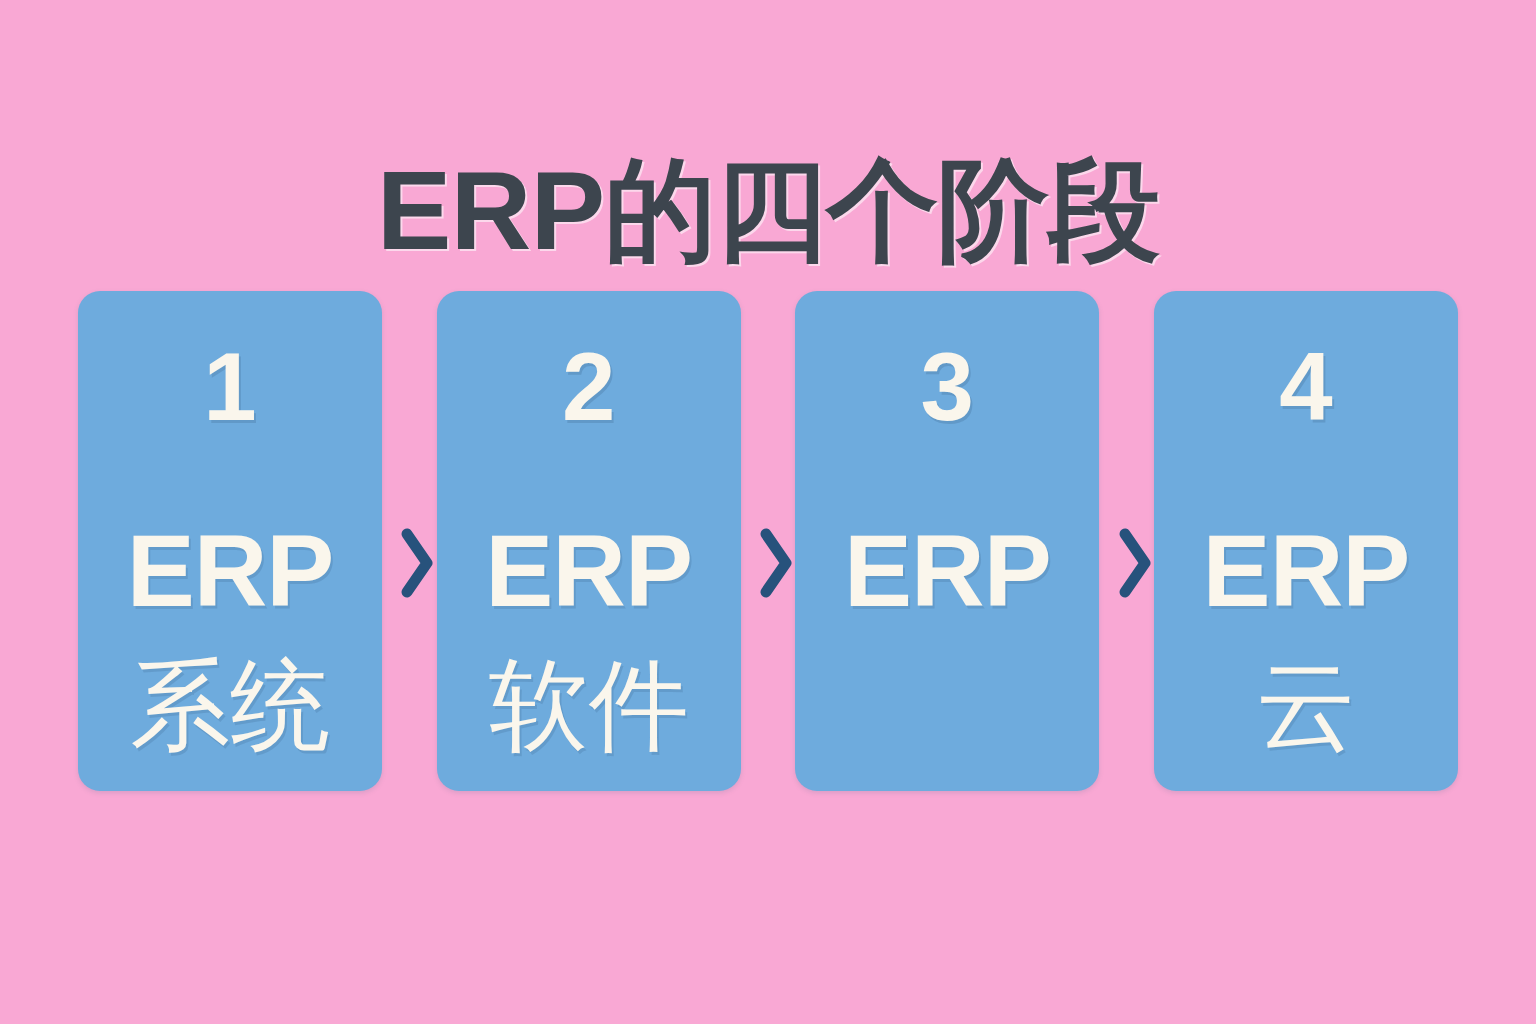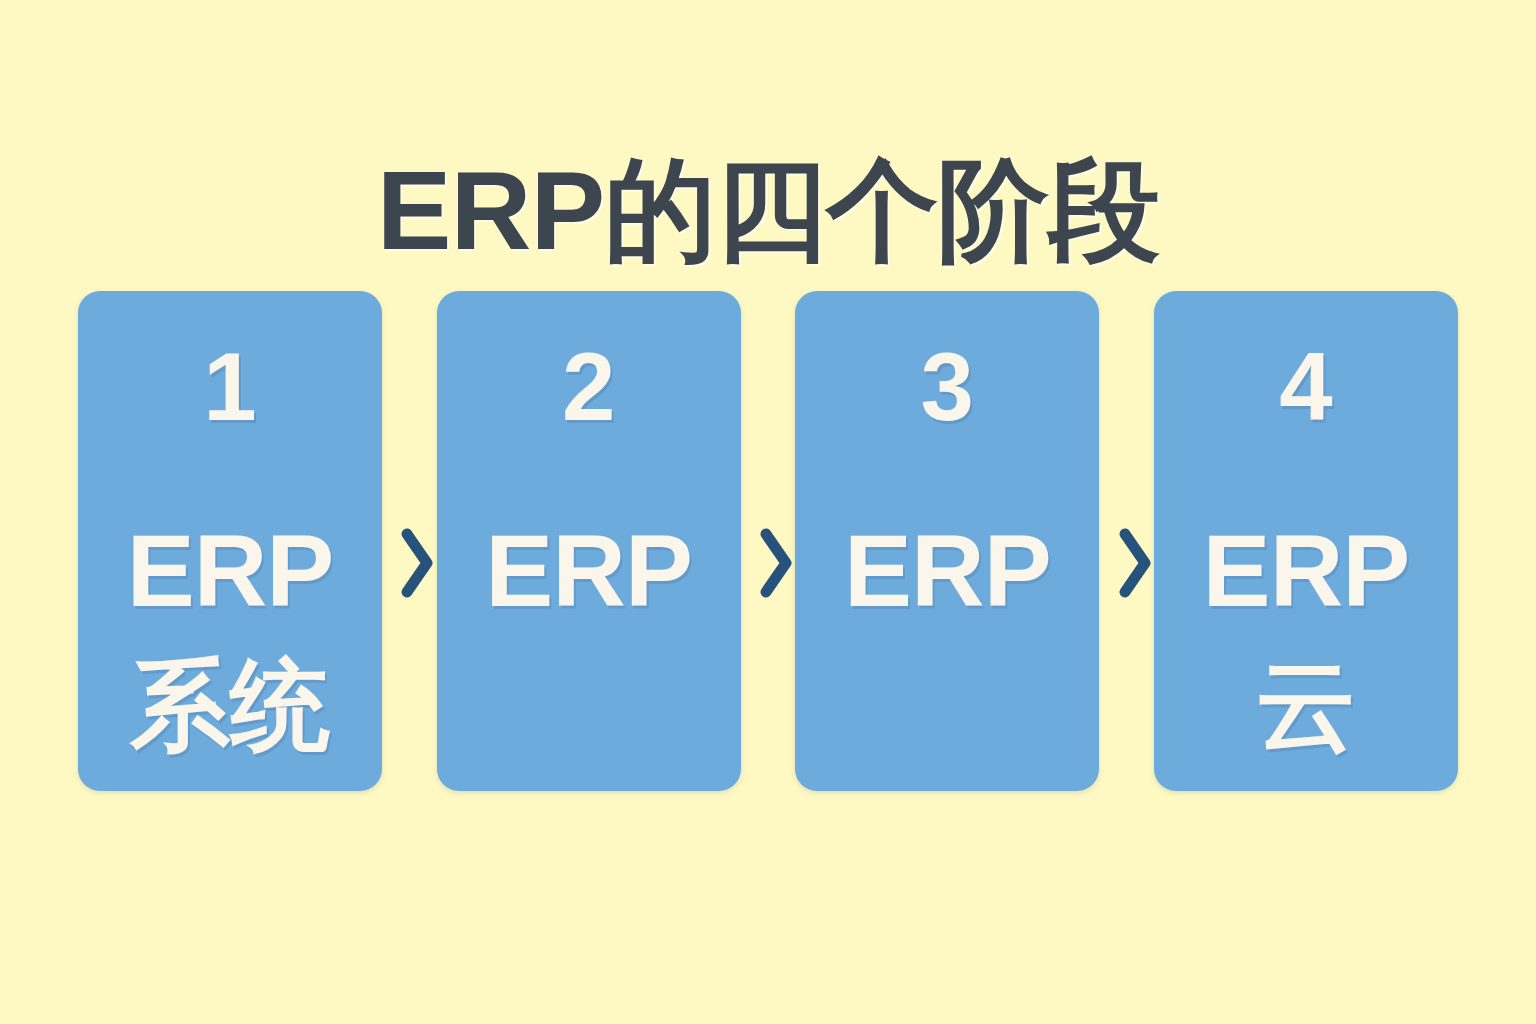--- a/index.html
+++ b/index.html
@@ -12,21 +12,21 @@
     height: 1024px;
     background: #F8F5EE;
     font-family: "Liberation Sans", "DejaVu Sans", sans-serif;
     overflow: hidden;
   }
 
   .poster {
     position: relative;
     width: 1536px;
     height: 1024px;
-    background: #fef9c3;
+    background: #f9a8d4;
     box-sizing: border-box;
   }
 
   
   .title {
     position: absolute;
     left: 0;
     top: 72px;
     width: 1536px;
     text-align: center;
@@ -92,21 +92,21 @@
     font-size: 102px;
     font-weight: 700;
     line-height: 1.02;
     color: #FAF6EC;
     letter-spacing: -1px;
     text-shadow: 2px 3px 0 rgba(60,100,140,0.22);
   }
 
   .stage-term {
     font-size: 100px;
-    font-weight: 700;
+    font-weight: 400;
     line-height: 1.08;
     color: #FAF6EC;
     letter-spacing: 0px;
     text-shadow: 2px 3px 0 rgba(60,100,140,0.22);
     white-space: nowrap;
   }
 
   
   .chevron {
     position: absolute;
@@ -138,20 +138,21 @@
       <div class="stage-body">
         <div class="stage-acronym">ERP</div>
         <div class="stage-term">系统</div>
       </div>
     </div>
 
     <div class="stage-card">
       <div class="stage-number">2</div>
       <div class="stage-body">
         <div class="stage-acronym">ERP</div>
+        <div class="stage-term">软件</div>
       </div>
     </div>
 
     <div class="stage-card">
       <div class="stage-number">3</div>
       <div class="stage-body">
         <div class="stage-acronym">ERP</div>
       </div>
     </div>
 

